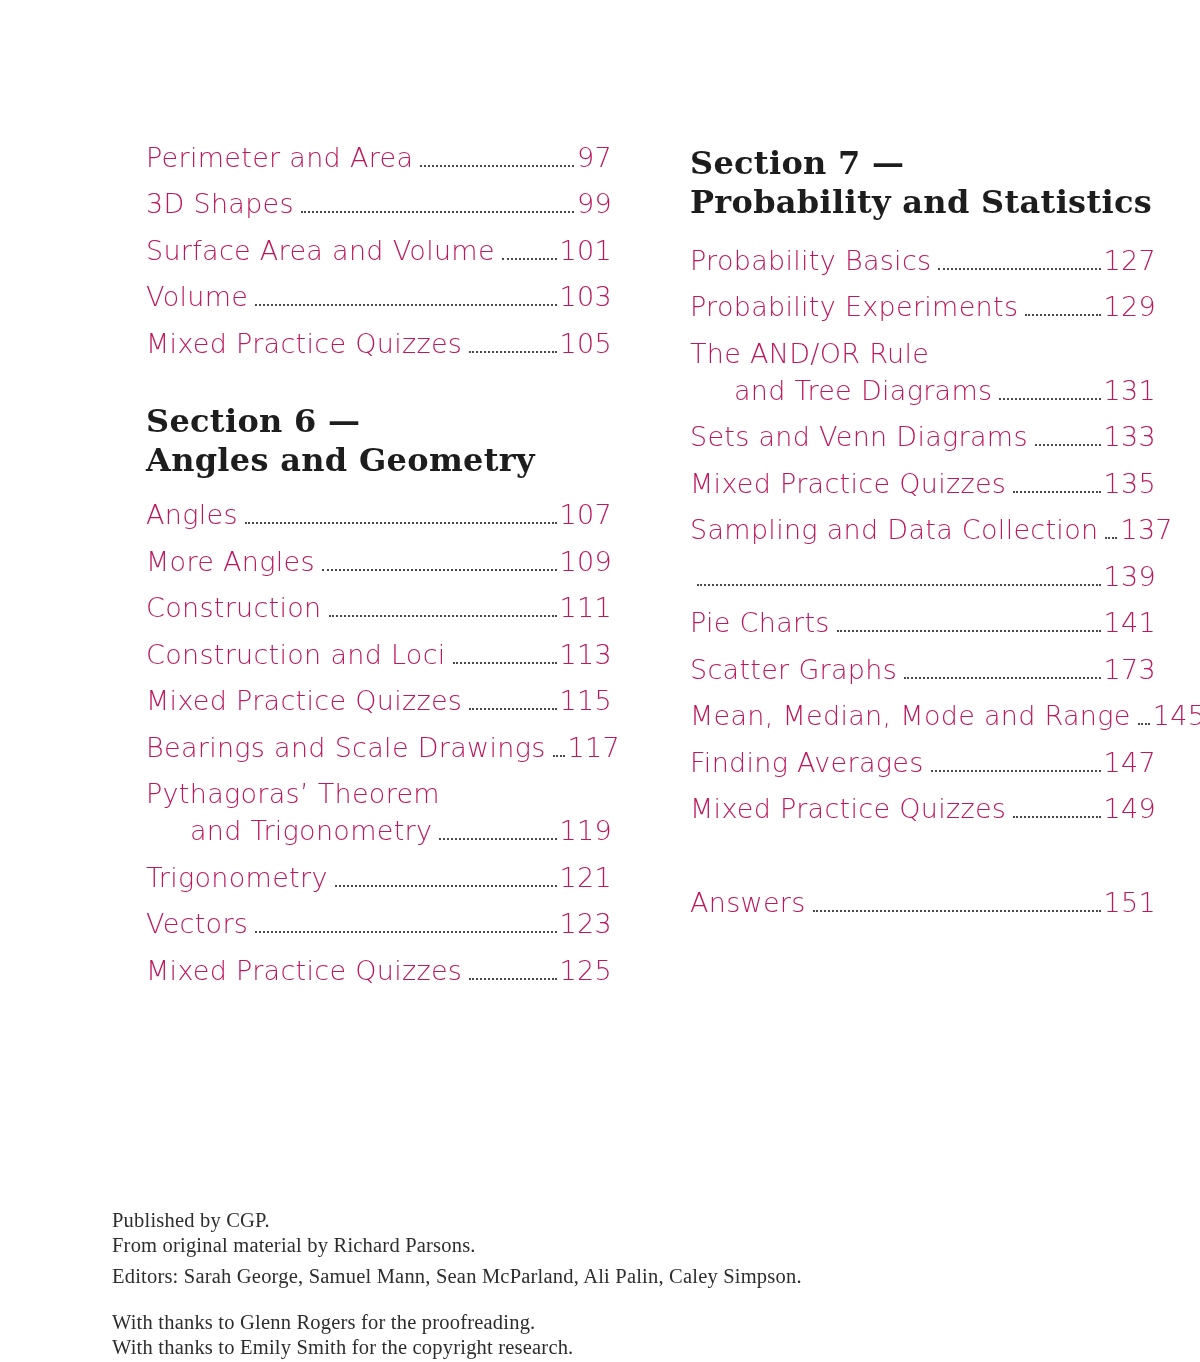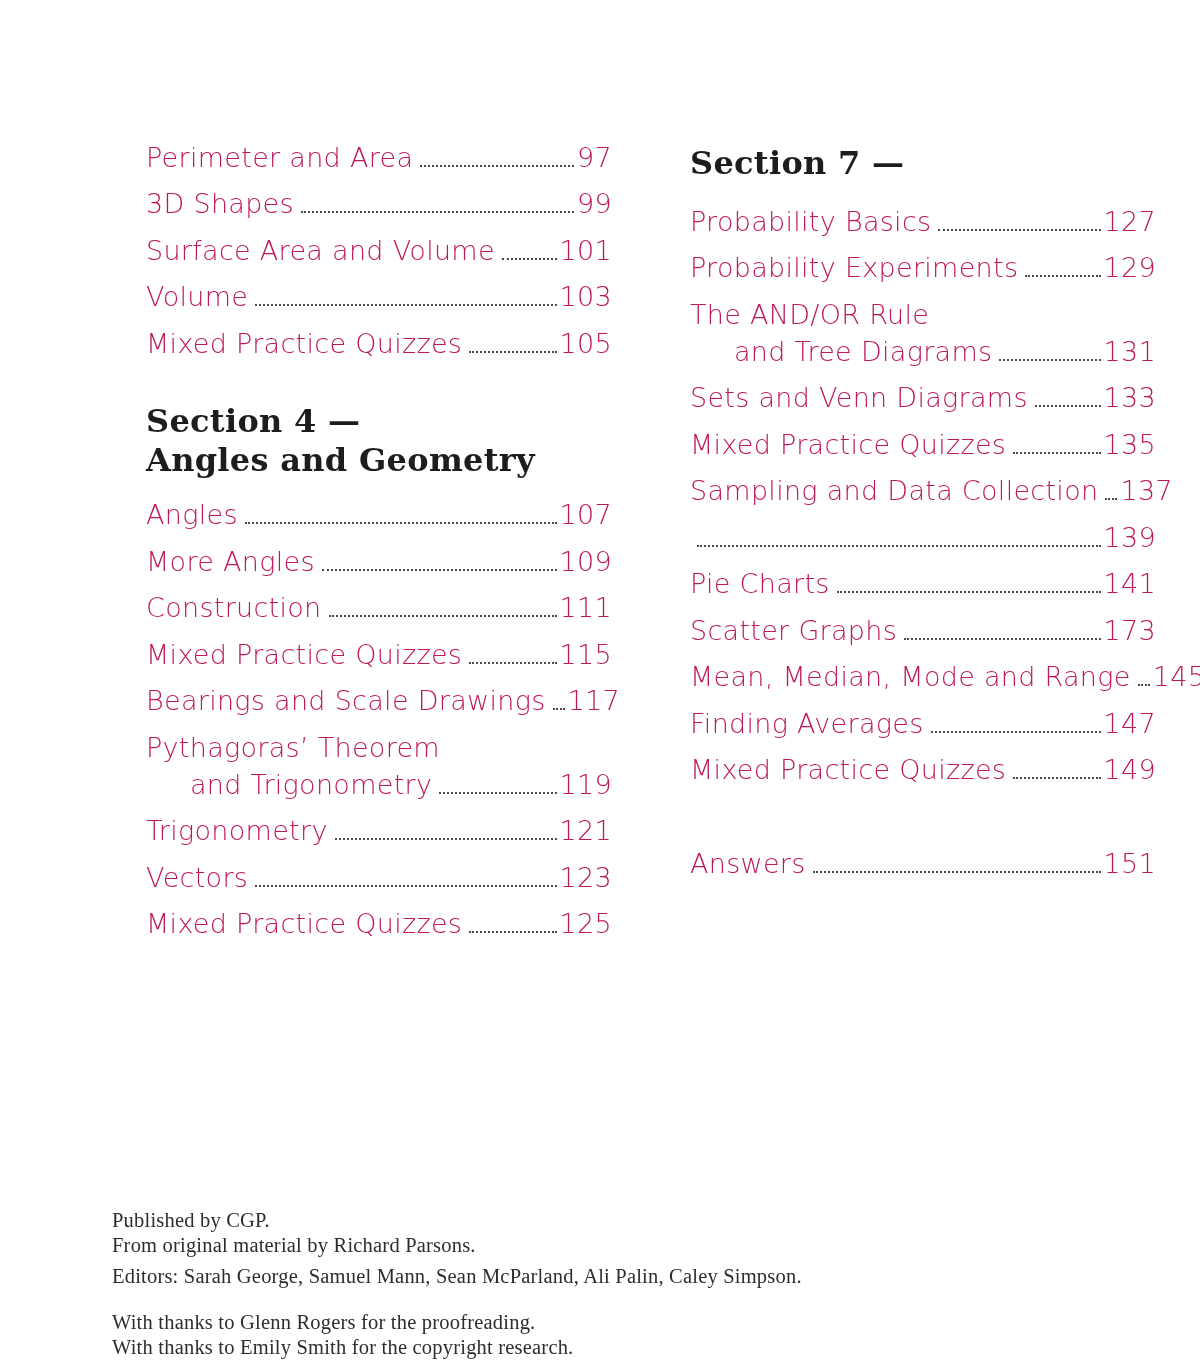--- a/index.html
+++ b/index.html
@@ -99,38 +99,43 @@
     <span class="leader"></span>
     <span class="pg">103</span>
   </div>
   <div class="row">
     <span class="t">Mixed Practice Quizzes</span>
     <span class="leader"></span>
     <span class="pg">105</span>
   </div>
 
   <div class="section-heading" id="section6-heading">
-    <div>Section 4 —</div>
+    <div>Section 6 —</div>
     <div>Angles and Geometry</div>
   </div>
 
   <div class="row">
     <span class="t">Angles</span>
     <span class="leader"></span>
     <span class="pg">107</span>
   </div>
   <div class="row">
     <span class="t">More Angles</span>
     <span class="leader"></span>
     <span class="pg">109</span>
   </div>
   <div class="row">
     <span class="t">Construction</span>
     <span class="leader"></span>
     <span class="pg">111</span>
+  </div>
+  <div class="row">
+    <span class="t">Construction and Loci</span>
+    <span class="leader"></span>
+    <span class="pg">113</span>
   </div>
   <div class="row">
     <span class="t">Mixed Practice Quizzes</span>
     <span class="leader"></span>
     <span class="pg">115</span>
   </div>
   <div class="row">
     <span class="t">Bearings and Scale Drawings</span>
     <span class="leader"></span>
     <span class="pg">117</span>
@@ -163,20 +168,21 @@
     <span class="leader"></span>
     <span class="pg">125</span>
   </div>
 
 </div>
 
 <div class="col" id="right-col">
 
   <div class="section-heading" id="section7-heading">
     <div>Section 7 —</div>
+    <div>Probability and Statistics</div>
   </div>
 
   <div class="row">
     <span class="t">Probability Basics</span>
     <span class="leader"></span>
     <span class="pg">127</span>
   </div>
   <div class="row">
     <span class="t">Probability Experiments</span>
     <span class="leader"></span>

